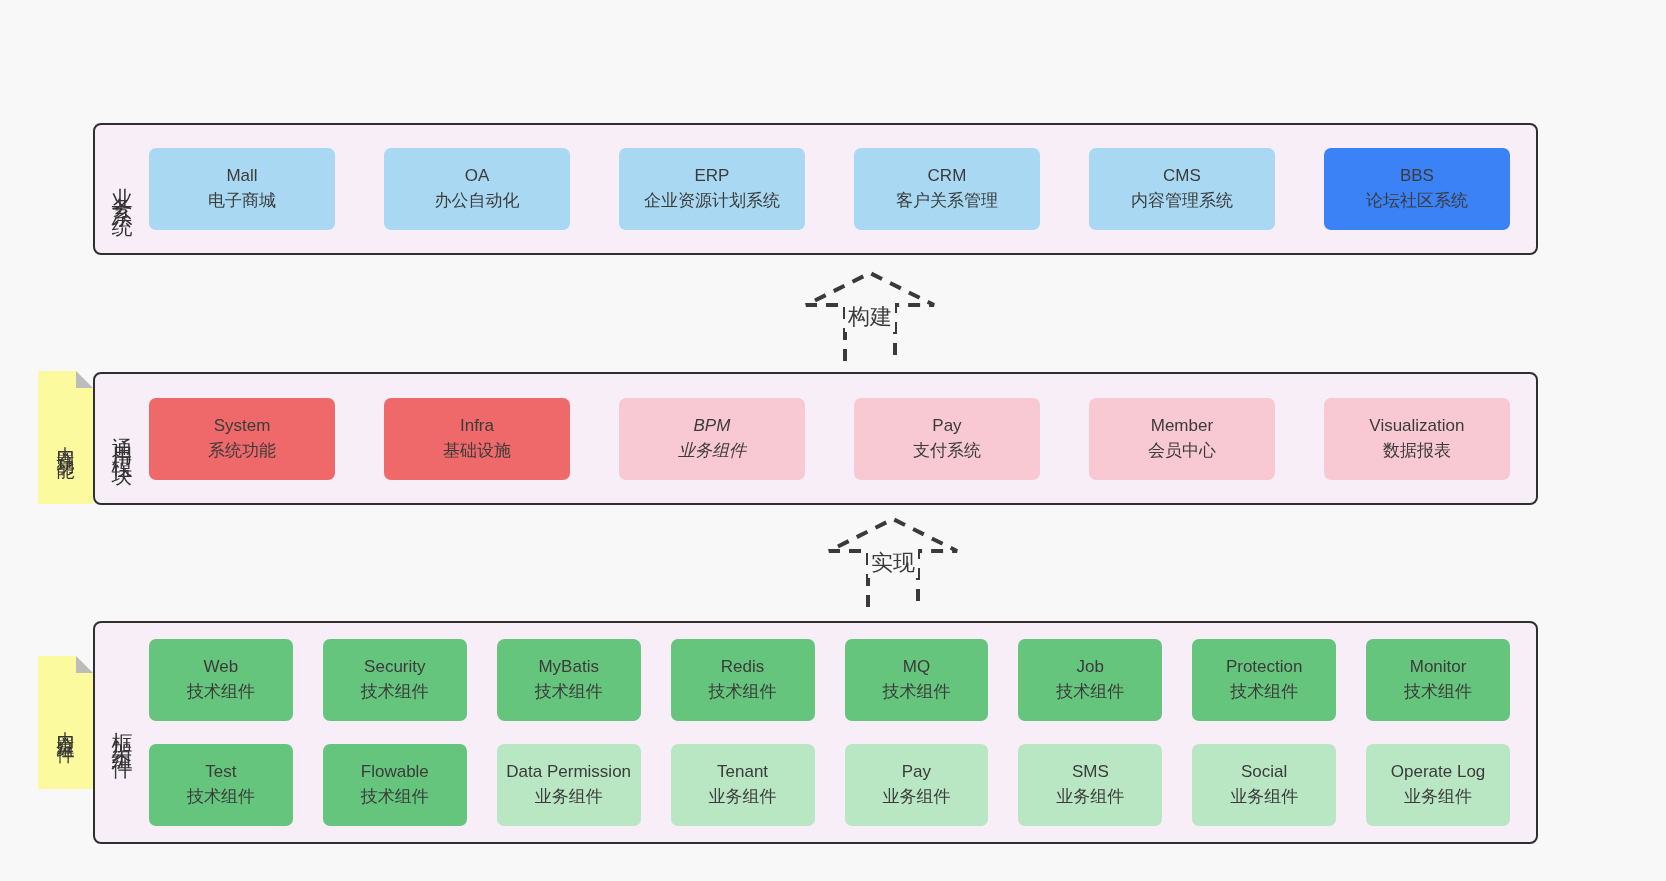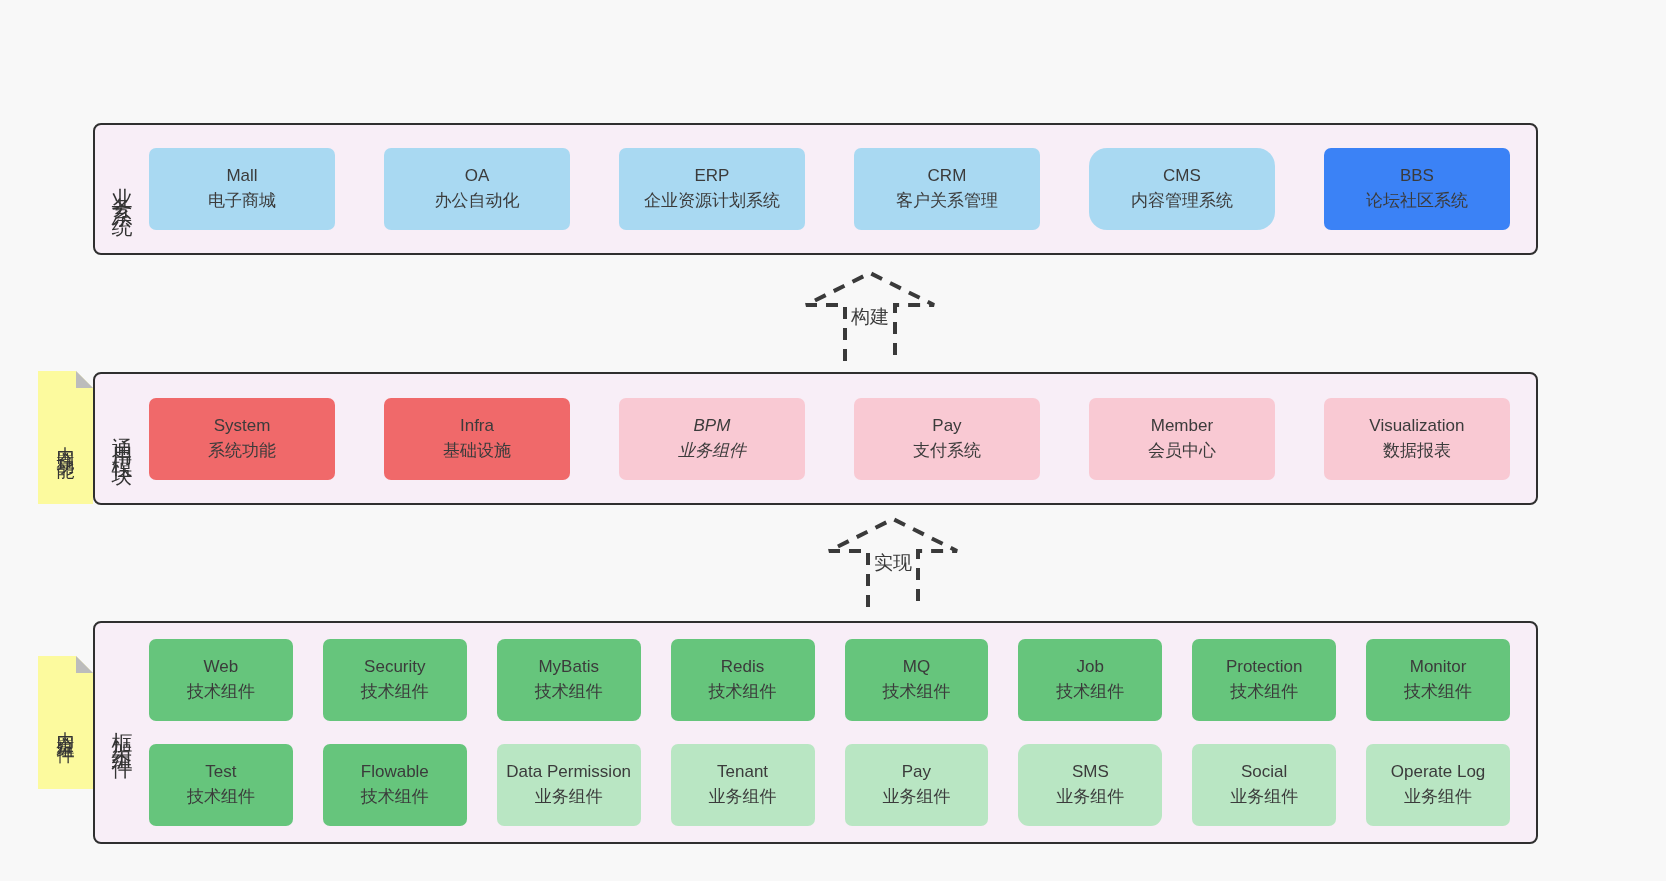--- a/index.html
+++ b/index.html
@@ -36,21 +36,21 @@
     padding:2px 6px;box-sizing:border-box;
   }
   .box-title,.box-subtitle{white-space:pre-wrap;}
   
   .arrow{position:absolute;width:140px;height:95px;}
   .arrow-1{left:800px;top:268px;}
   .arrow-2{left:823px;top:514px;}
   .arrow svg{position:absolute;inset:0;width:100%;height:100%;}
   .arrow-label{
     position:absolute;left:50%;top:52%;transform:translate(-50%,-50%);
-    background:#f8f8f8;padding:0 3px;font-size:19px;color:#3b3b3b;white-space:nowrap;
+    background:#f8f8f8;padding:0 3px;font-size:22px;color:#3b3b3b;white-space:nowrap;
   }
   
   .sticky{
     position:absolute;left:38px;width:55px;height:133px;
     background:#fcfa9e;
   }
   .sticky-1{top:371px;}
   .sticky-2{top:656px;}
   .sticky-fold-bg,.sticky-fold{
     position:absolute;top:0;right:0;width:17px;height:17px;
@@ -80,21 +80,21 @@
           <div class="box-subtitle">办公自动化</div>
         </div>
         <div class="box" style="background: rgb(169, 217, 242);">
           <div class="box-title">ERP</div>
           <div class="box-subtitle">企业资源计划系统</div>
         </div>
         <div class="box" style="background: rgb(169, 217, 242);">
           <div class="box-title">CRM</div>
           <div class="box-subtitle">客户关系管理</div>
         </div>
-        <div class="box" style="background: rgb(169, 217, 242); border-radius: 18px;">
+        <div class="box" style="background: rgb(169, 217, 242);">
           <div class="box-title">CMS</div>
           <div class="box-subtitle">内容管理系统</div>
         </div>
         <div class="box" style="background: #3b82f6;">
           <div class="box-title">BBS</div>
           <div class="box-subtitle">论坛社区系统</div>
         </div>
       </div>
   </section>
 
@@ -190,21 +190,21 @@
           <div class="box-subtitle">业务组件</div>
         </div>
         <div class="box" style="background: rgb(185, 230, 195);">
           <div class="box-title">Tenant</div>
           <div class="box-subtitle">业务组件</div>
         </div>
         <div class="box" style="background: rgb(185, 230, 195);">
           <div class="box-title">Pay</div>
           <div class="box-subtitle">业务组件</div>
         </div>
-        <div class="box" style="background: rgb(185, 230, 195); border-radius: 11px;">
+        <div class="box" style="background: rgb(185, 230, 195);">
           <div class="box-title">SMS</div>
           <div class="box-subtitle">业务组件</div>
         </div>
         <div class="box" style="background: rgb(185, 230, 195);">
           <div class="box-title">Social</div>
           <div class="box-subtitle">业务组件</div>
         </div>
         <div class="box" style="background: rgb(185, 230, 195);">
           <div class="box-title">Operate Log</div>
           <div class="box-subtitle">业务组件</div>

